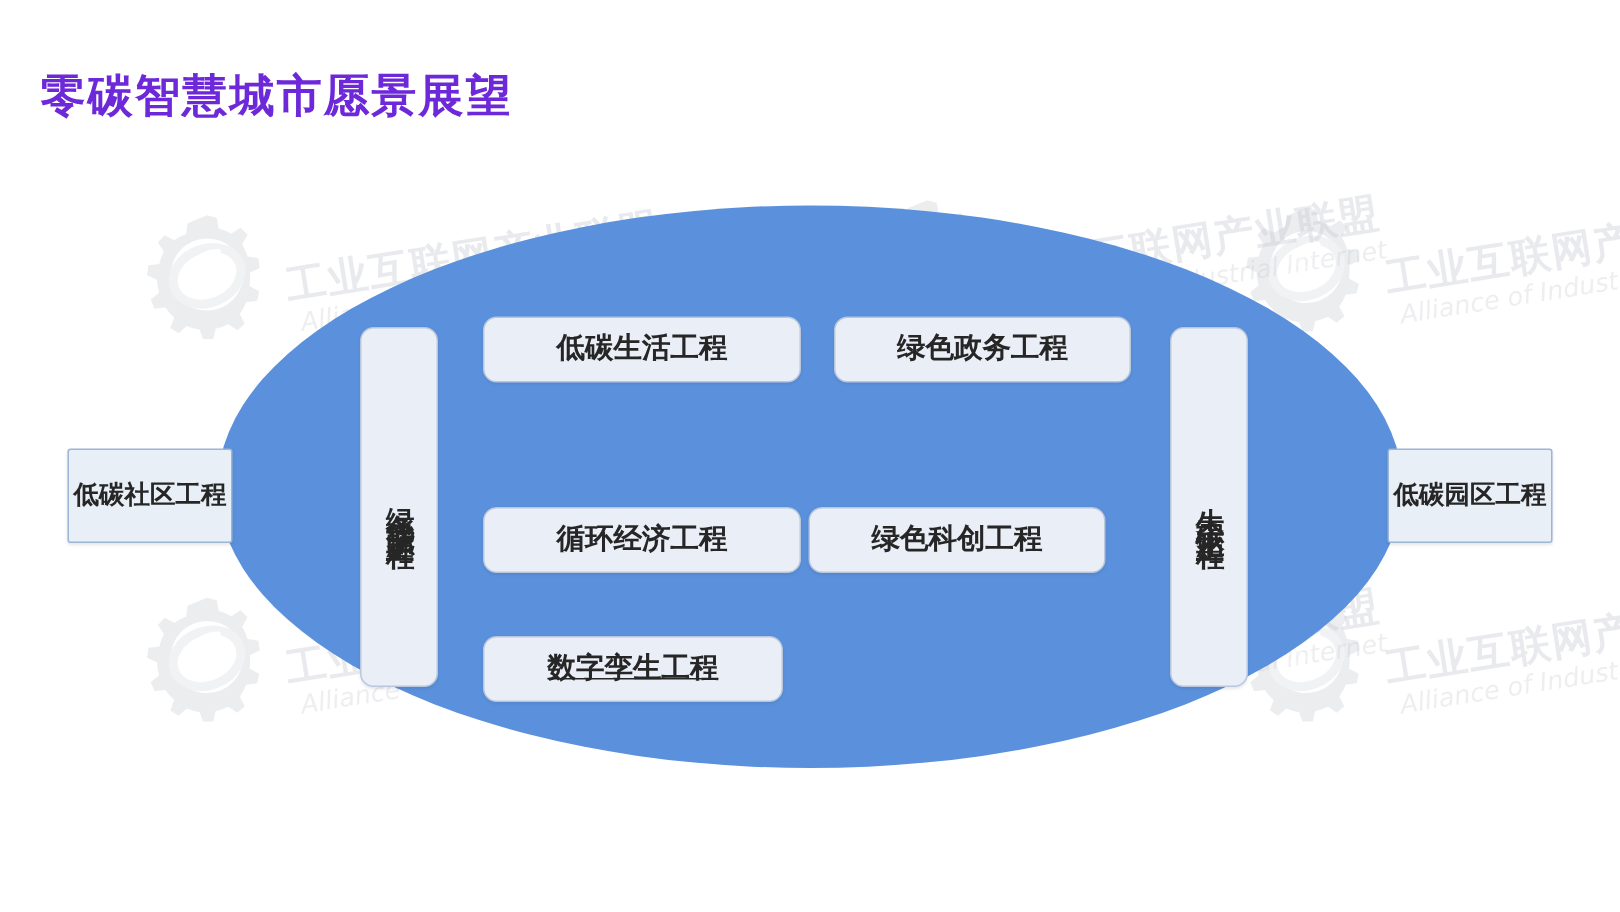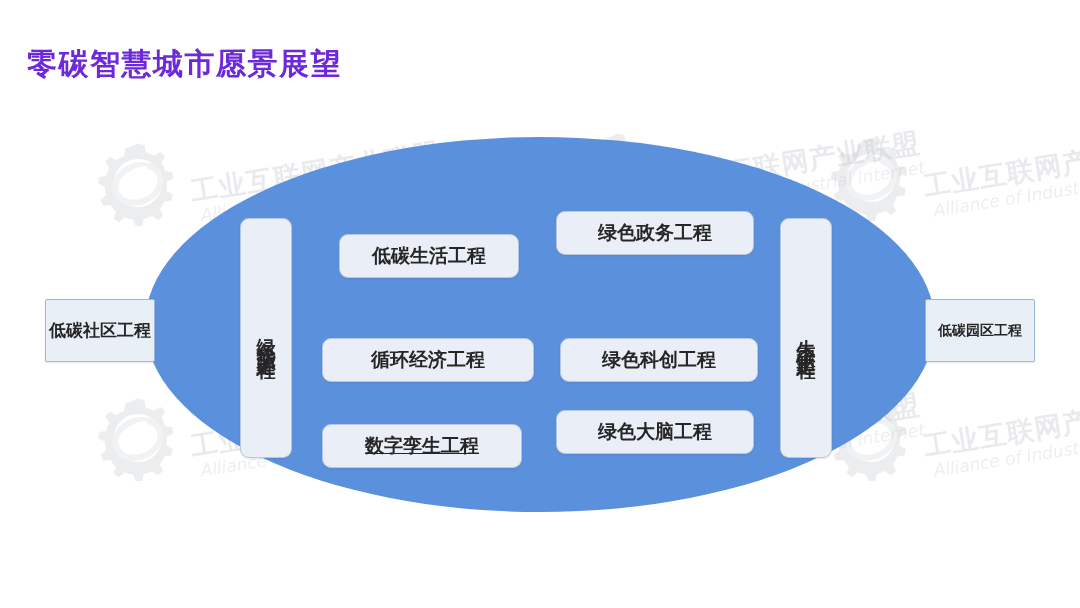--- a/index.html
+++ b/index.html
@@ -120,43 +120,43 @@
   }
   #node-left {
     left: 45px; top: 299px; width: 110px; height: 63px;
     font-size: 17px;
     background: #e9eff7;
     border: 1px solid #9db6d6;
     border-radius: 2px;
   }
   #node-right {
     left: 925px; top: 299px; width: 110px; height: 63px;
-    font-size: 14px;
+    font-size: 17px;
     background: #e9eff7;
     border: 1px solid #9db6d6;
     border-radius: 2px;
   }
 
   
   #pillar-left {
     left: 240px; top: 218px; width: 52px; height: 240px;
     font-size: 19px;
   }
   #pillar-right {
     left: 780px; top: 218px; width: 52px; height: 240px;
     font-size: 19px;
   }
 
   
   .node.inner { font-size: 19px; height: 44px; }
-  #inner-r1c1 { left: 339px; top: 211px; width: 180px; margin-top: 23px; }
+  #inner-r1c1 { left: 322px; top: 211px; width: 212px; }
   #inner-r1c2 { left: 556px; top: 211px; width: 198px; }
   #inner-wide { left: 322px; top: 275px; width: 432px; }
   #inner-r3c1 { left: 322px; top: 338px; width: 212px; }
-  #inner-r3c2 { left: 560px; top: 338px; width: 198px; }
+  #inner-r3c2 { left: 539px; top: 338px; width: 198px; }
   #inner-r4c1 { left: 322px; top: 424px; width: 200px; text-decoration: underline; }
   #inner-r4c2 { left: 556px; top: 410px; width: 198px; }
 </style>
 </head>
 <body>
 
 <div id="slide">
 
   <div id="watermark-layer">
       <div class="wm-unit" style="left: 95px; top: 140px;">
@@ -317,15 +317,14 @@
 
   <div class="node rounded inner" id="inner-r1c2">绿色政务工程</div>
 
 
   <div class="node rounded inner" id="inner-r3c1">循环经济工程</div>
 
   <div class="node rounded inner" id="inner-r3c2">绿色科创工程</div>
 
   <div class="node rounded inner" id="inner-r4c1">数字孪生工程</div>
 
-  <div class="node rounded inner" id="inner-r4c2">绿色大脑工程</div>
 
 </div>
 
 </body></html>

